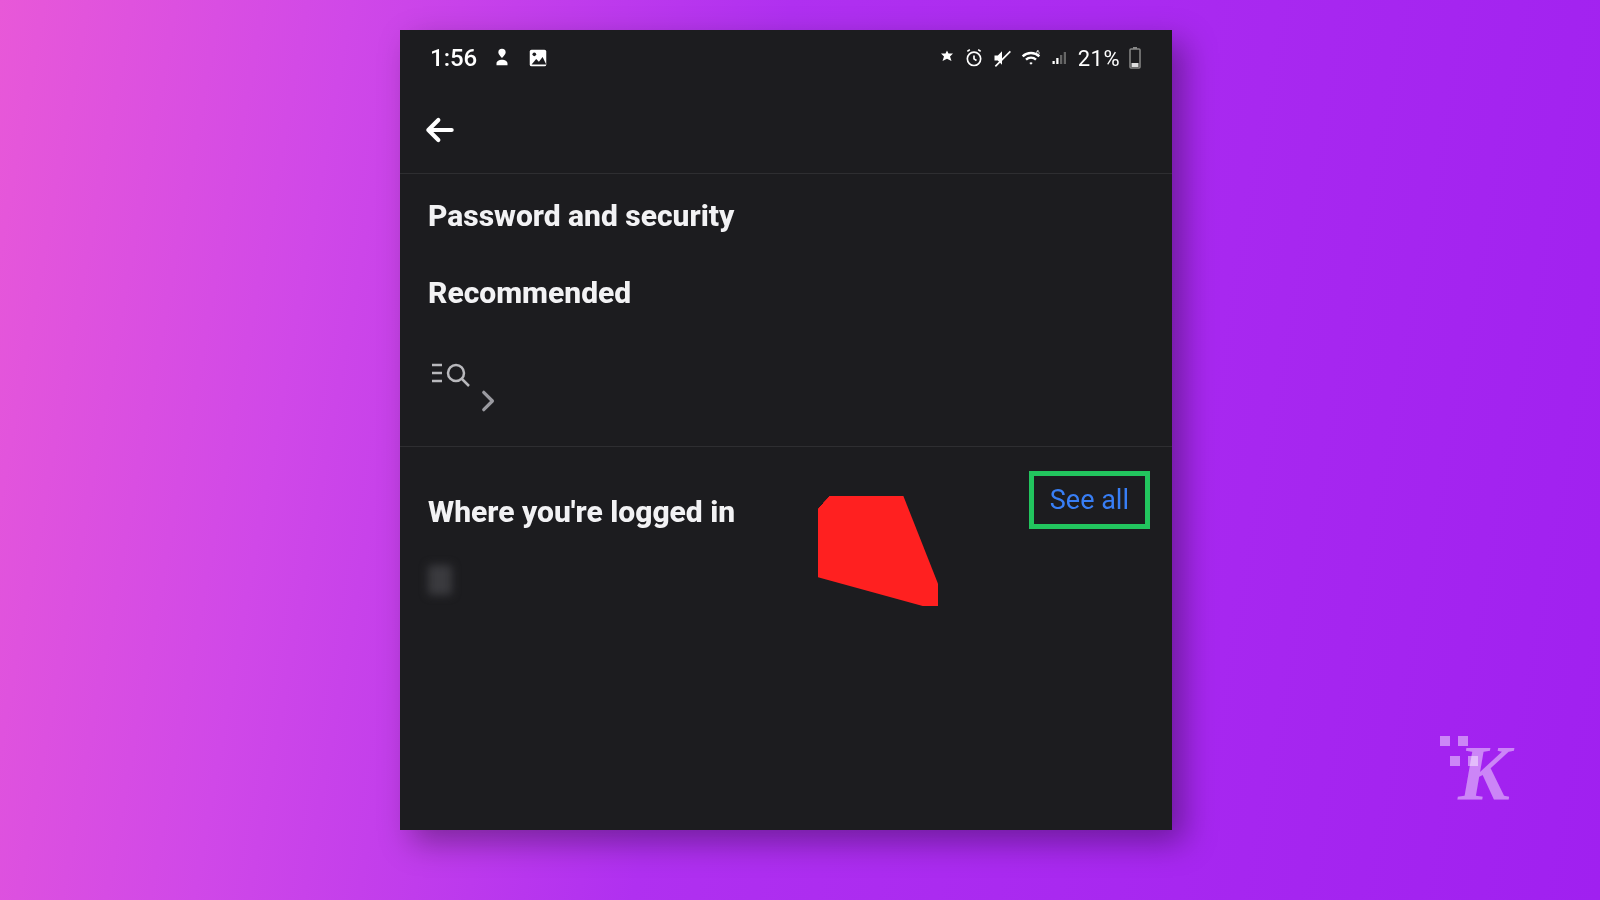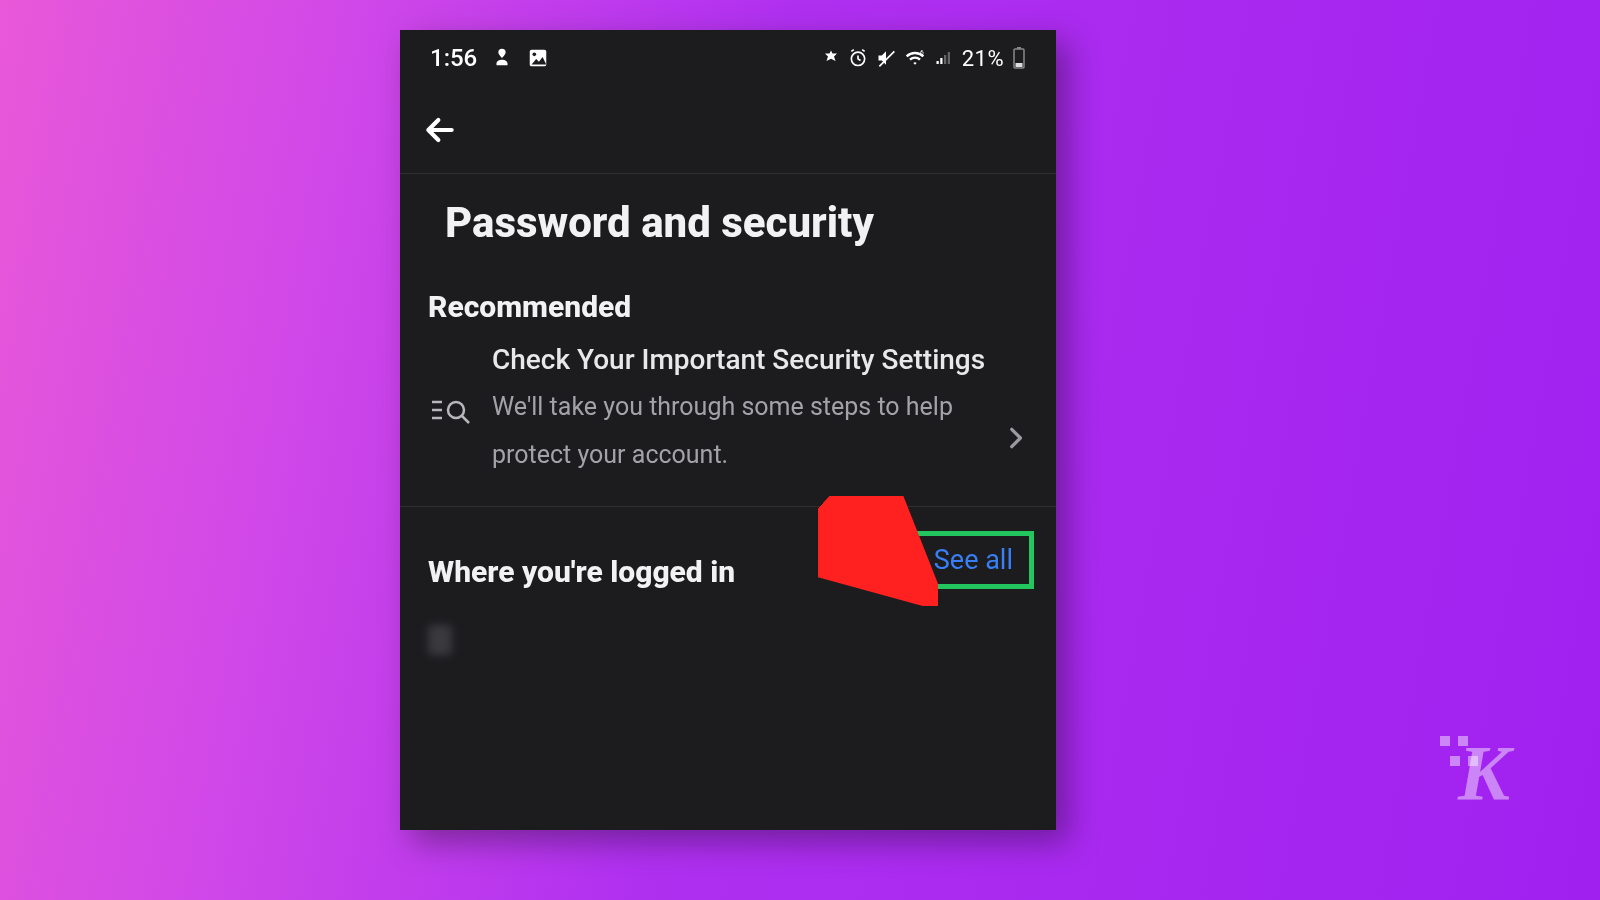--- a/index.html
+++ b/index.html
@@ -8,21 +8,21 @@
       height: 900px;
       background: linear-gradient(100deg, #e858d8 0%, #d048e8 20%, #b030f0 45%, #a020f0 100%);
       font-family: -apple-system, BlinkMacSystemFont, "Segoe UI", Roboto, Helvetica, Arial, sans-serif;
       position: relative;
       overflow: hidden;
     }
     .phone-frame {
       position: absolute;
       left: 400px;
       top: 30px;
-      width: 656px;
+      width: 772px;
       height: 800px;
       background: #1c1c1f;
       box-shadow: 12px 12px 30px rgba(0,0,0,0.35);
       color: #e6e6e8;
       overflow: hidden;
     }
     .status-bar {
       height: 56px;
       display: flex;
       align-items: center;
@@ -53,25 +53,24 @@
     }
     .back-btn {
       width: 48px;
       height: 48px;
       display: flex;
       align-items: center;
       justify-content: center;
       cursor: pointer;
     }
     .page-title {
-      font-size: 42px;
+      font-size: 30px;
       font-weight: 800;
       color: #f2f2f4;
       padding: 24px 28px 12px 28px;
-      margin-left: 17px;
     }
     .section-heading {
       font-size: 30px;
       font-weight: 800;
       color: #f2f2f4;
       padding: 30px 28px 18px 28px;
     }
     .rec-row {
       display: flex;
       align-items: center;
@@ -268,24 +267,20 @@
   <h2 class="section-heading">Recommended</h2>
 
   <div class="rec-row">
     <div class="rec-icon">
       <svg width="42" height="34" viewBox="0 0 42 34">
           <path stroke="#b8b8bc" stroke-width="2.5" fill="none" d="M2 6h10M2 14h10M2 22h10"></path>
           <circle cx="26" cy="14" r="8" stroke="#b8b8bc" stroke-width="2.5" fill="none"></circle>
           <path stroke="#b8b8bc" stroke-width="2.5" d="M32 20l7 7"></path>
         </svg>
     </div>
-    <div class="rec-text">
-      <div class="rec-title">Check Your Important Security Settings</div>
-      <div class="rec-sub">We'll take you through some steps to help protect your account.</div>
-    </div>
     <div class="chevron">
       <svg width="26" height="26" viewBox="0 0 24 24">
           <path fill="none" stroke="#9a9aa0" stroke-width="3" stroke-linecap="round" stroke-linejoin="round" d="M9 4l8 8-8 8"></path>
         </svg>
     </div>
   </div>
 
   <div class="section-row">
     <div class="section-title">Where you're logged in</div>
     <div class="see-all">See all</div>

